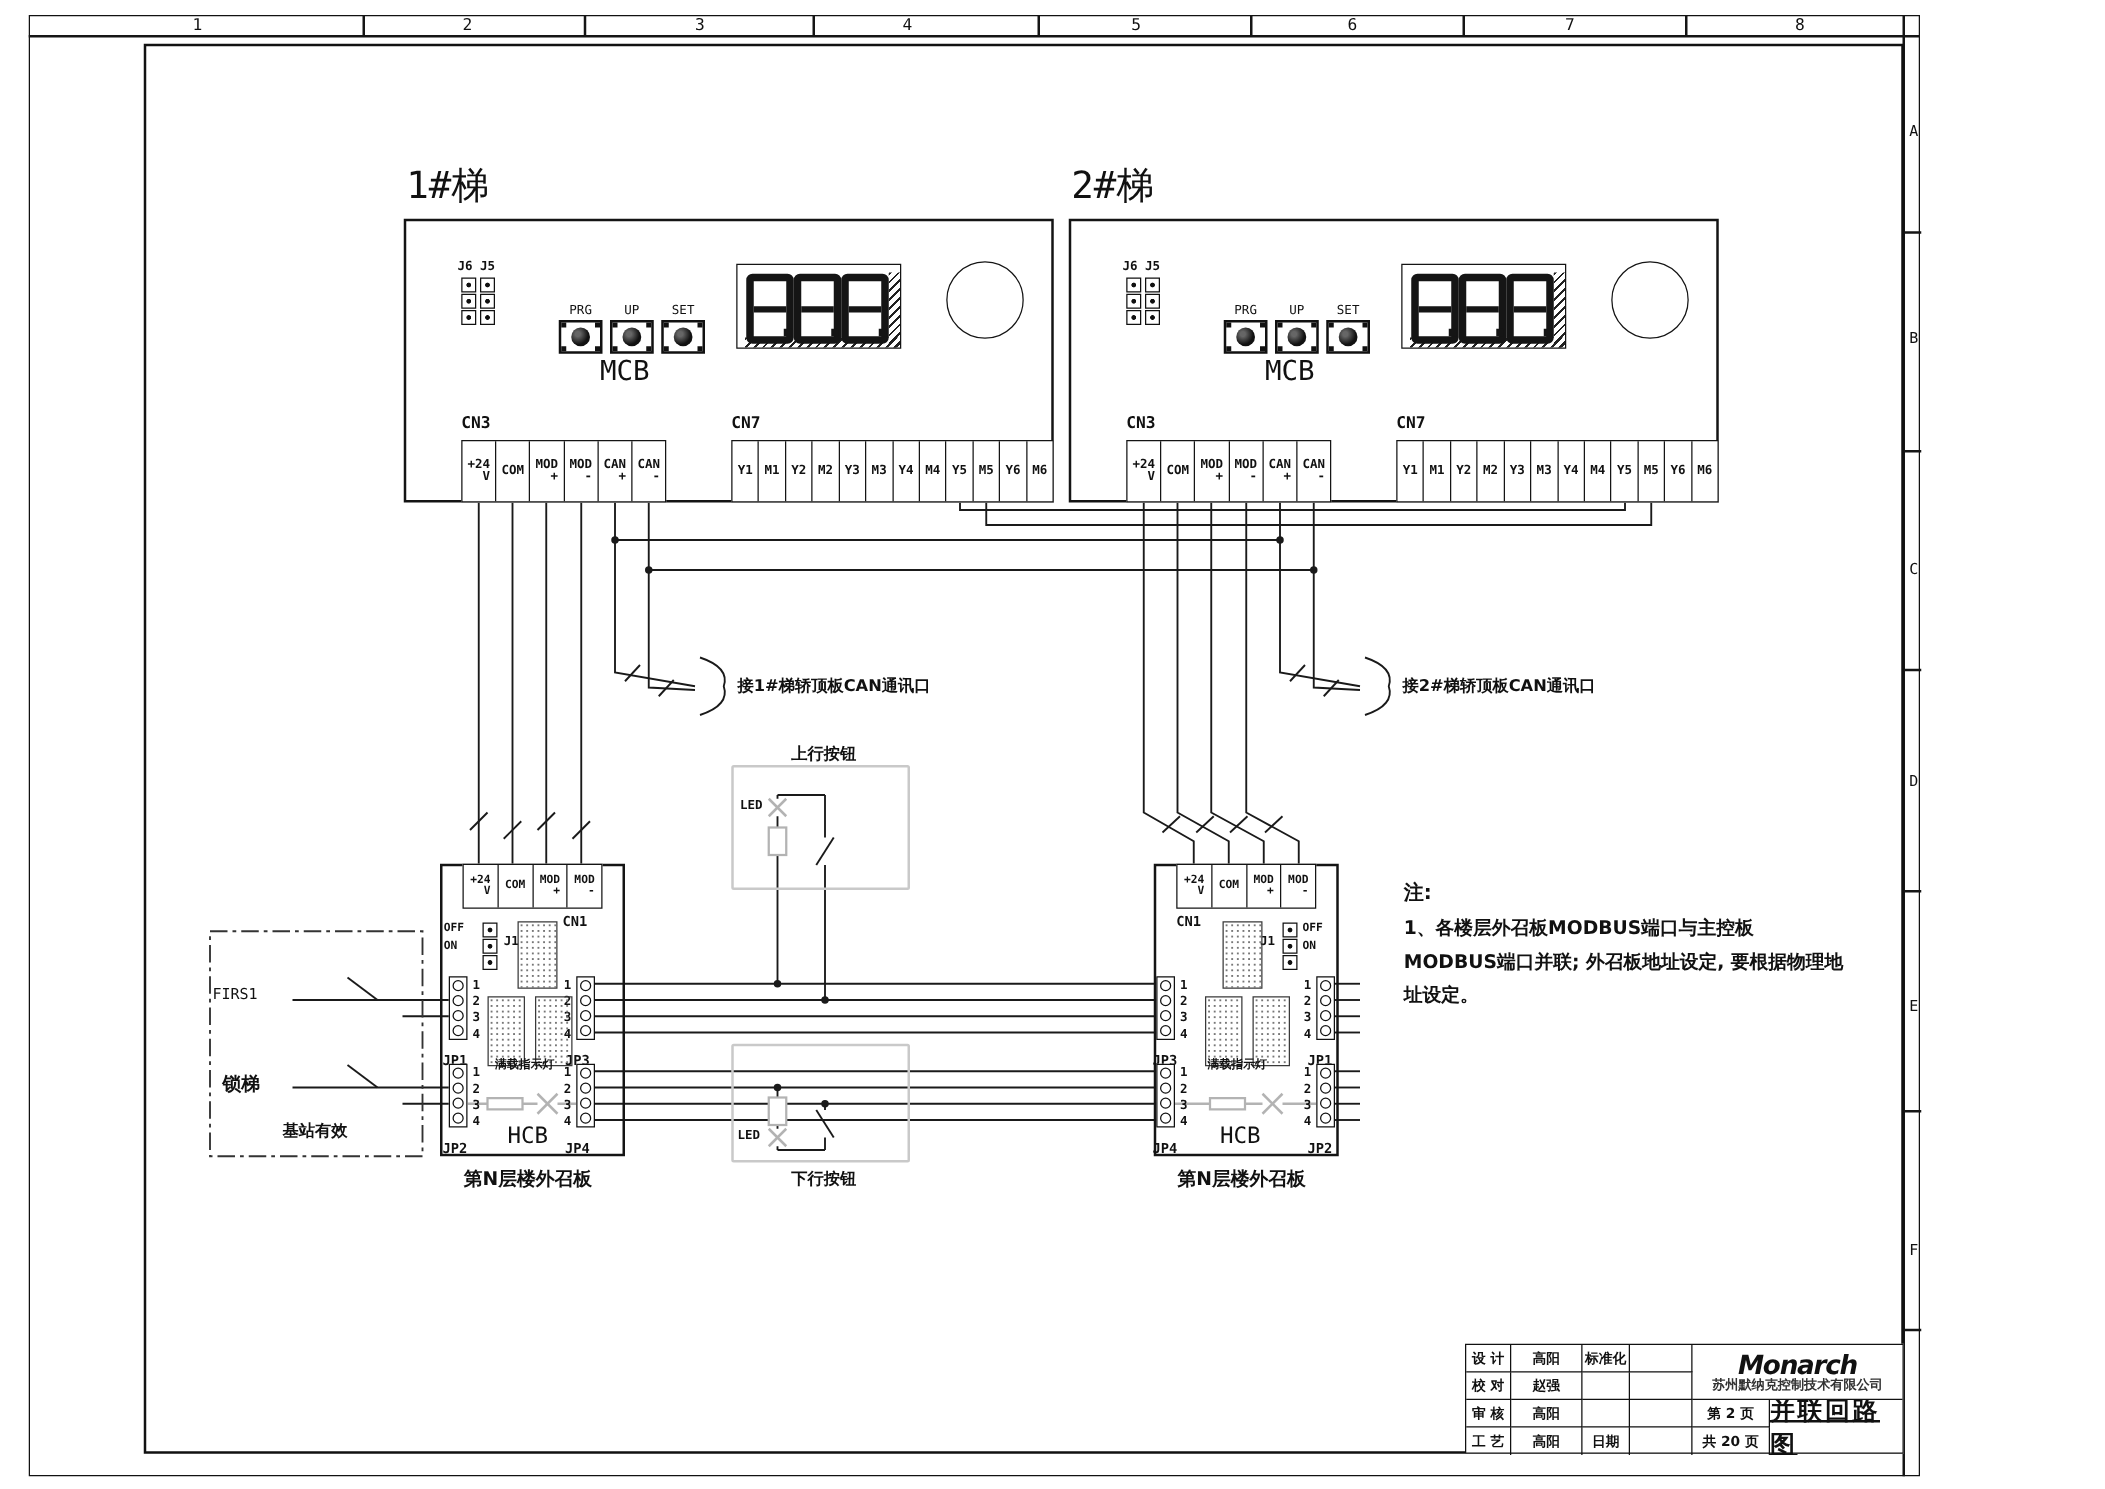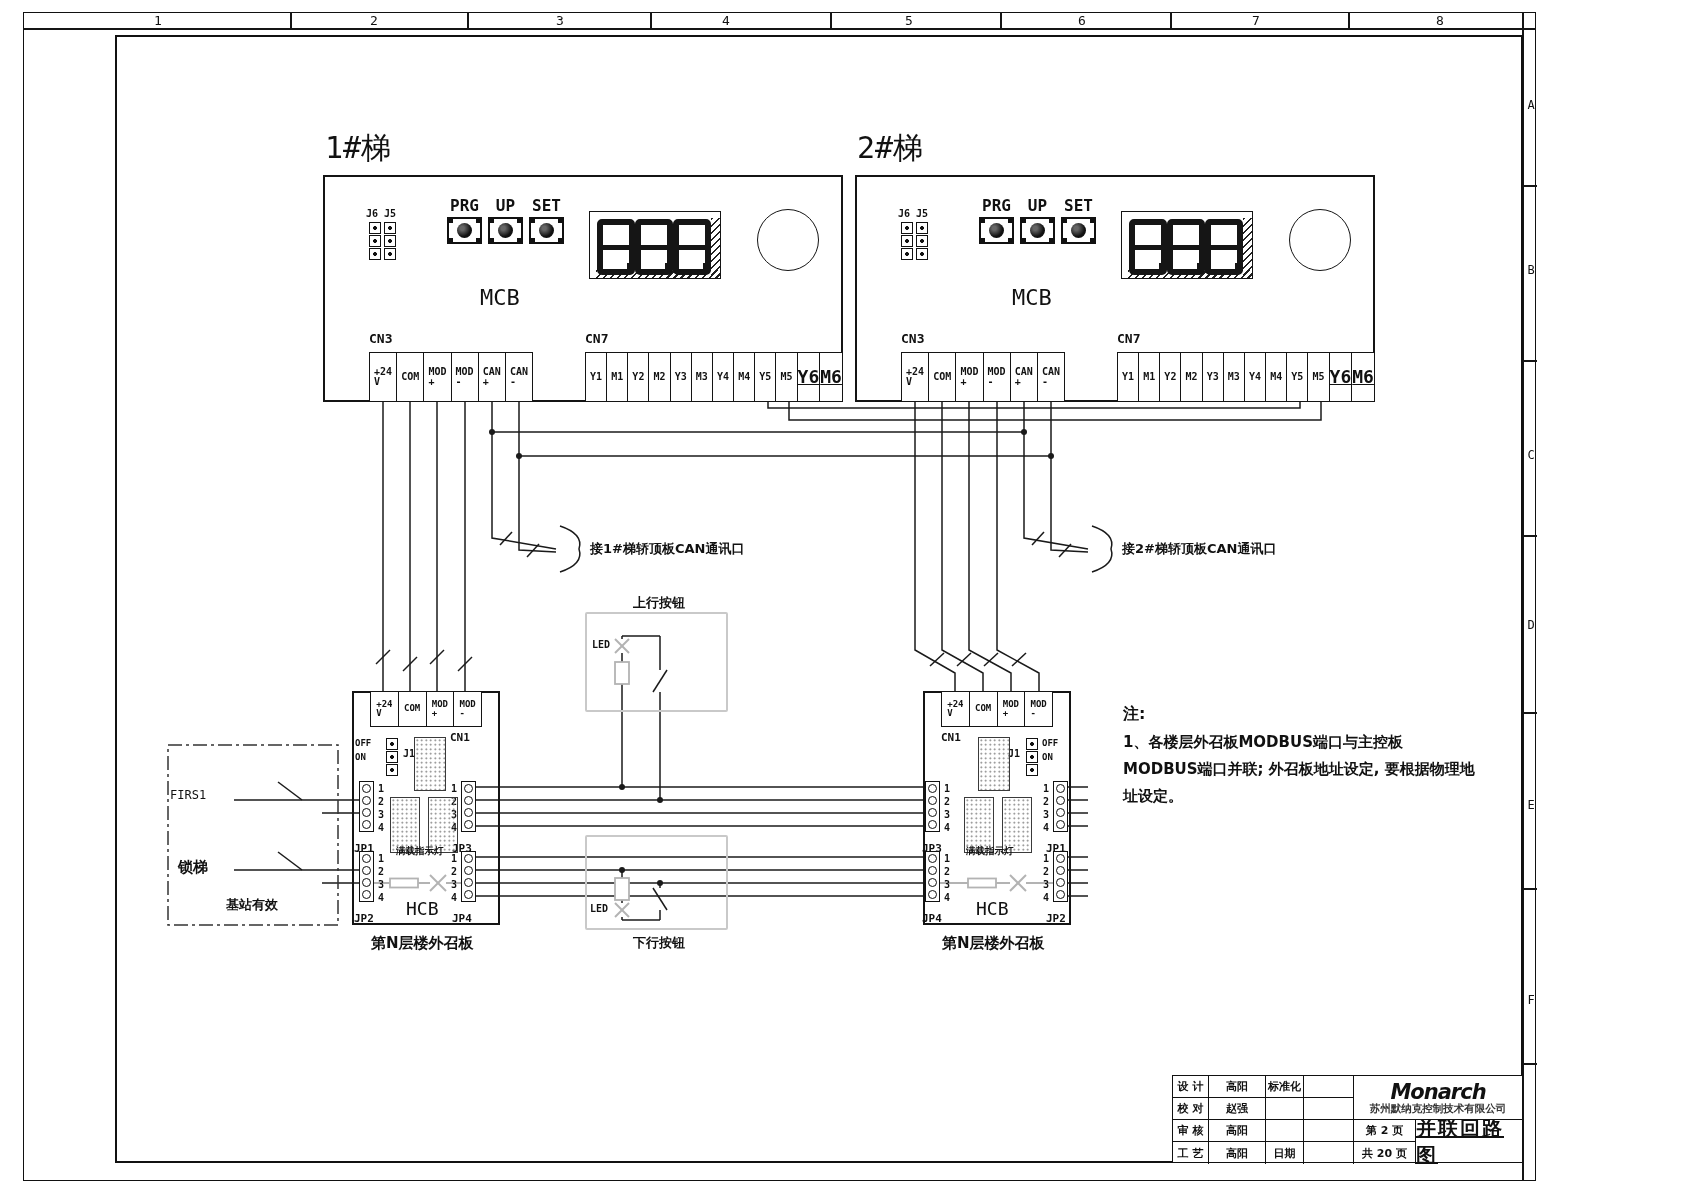--- a/index.html
+++ b/index.html
@@ -10,31 +10,31 @@
   .ln{position:absolute;background:#151515;}
   
   .outer-frame{border:1.5px solid #111;}
   .inner-frame{border:2px solid #111;}
   .zone-num{width:30px;text-align:center;font-size:13px;}
   .zone-letter{width:14px;text-align:center;font-size:12px;}
   
   .board{border:2px solid #141414;background:transparent;}
   .tstrip{display:flex;border:1.5px solid #141414;background:#fff;}
   .tcell{flex:1;border-right:1.5px solid #141414;display:flex;align-items:center;justify-content:center;
-         text-align:left;font-family:"DejaVu Sans Mono",monospace;font-weight:bold;font-size:10px;
+         text-align:right;font-family:"DejaVu Sans Mono",monospace;font-weight:bold;font-size:10px;
          line-height:1.05;white-space:pre-line;}
   .tcell:last-child{border-right:none;}
   .cn7 .tcell{font-size:10px;}
-  .cn7 .tcell:nth-child(11),.cn7 .tcell:nth-child(12){font-size:18px;text-decoration:underline;}
+  .cn7 .tcell:nth-child(11),.cn7 .tcell:nth-child(12){font-size:10px;}
   .lbl{position:absolute;white-space:nowrap;}
   .conn-lbl{font-family:"DejaVu Sans Mono",monospace;font-weight:bold;font-size:13px;}
   
   .btnrow{display:flex;gap:8px;}
   .btn-unit{width:33px;display:flex;flex-direction:column;align-items:center;gap:2px;}
-  .btn-label{font-family:"DejaVu Sans Mono",monospace;font-weight:bold;font-size:16px;}
+  .btn-label{font-family:"DejaVu Sans Mono",monospace;font-weight:normal;font-size:10px;margin-top:47px;}
   .btn-shape{position:relative;width:31px;height:23px;border:2px solid #111;background:#fff;}
   .btn-shape b{position:absolute;left:50%;top:50%;width:15px;height:15px;margin:-7.5px 0 0 -7.5px;
                border-radius:50%;background:radial-gradient(circle at 35% 35%,#666 0 2px,#111 60%);}
   .btn-shape i{position:absolute;width:4px;height:4px;background:#111;}
   .btn-shape i:nth-child(2){left:0;top:0}.btn-shape i:nth-child(3){right:0;top:0}
   .btn-shape i:nth-child(4){left:0;bottom:0}.btn-shape i:nth-child(5){right:0;bottom:0}
   
   .pincol{display:flex;flex-direction:column;}
   .pinsq{width:10px;height:10px;border:1.5px solid #111;margin-bottom:1px;
          background:radial-gradient(circle,#111 1.6px,transparent 2.2px);}

